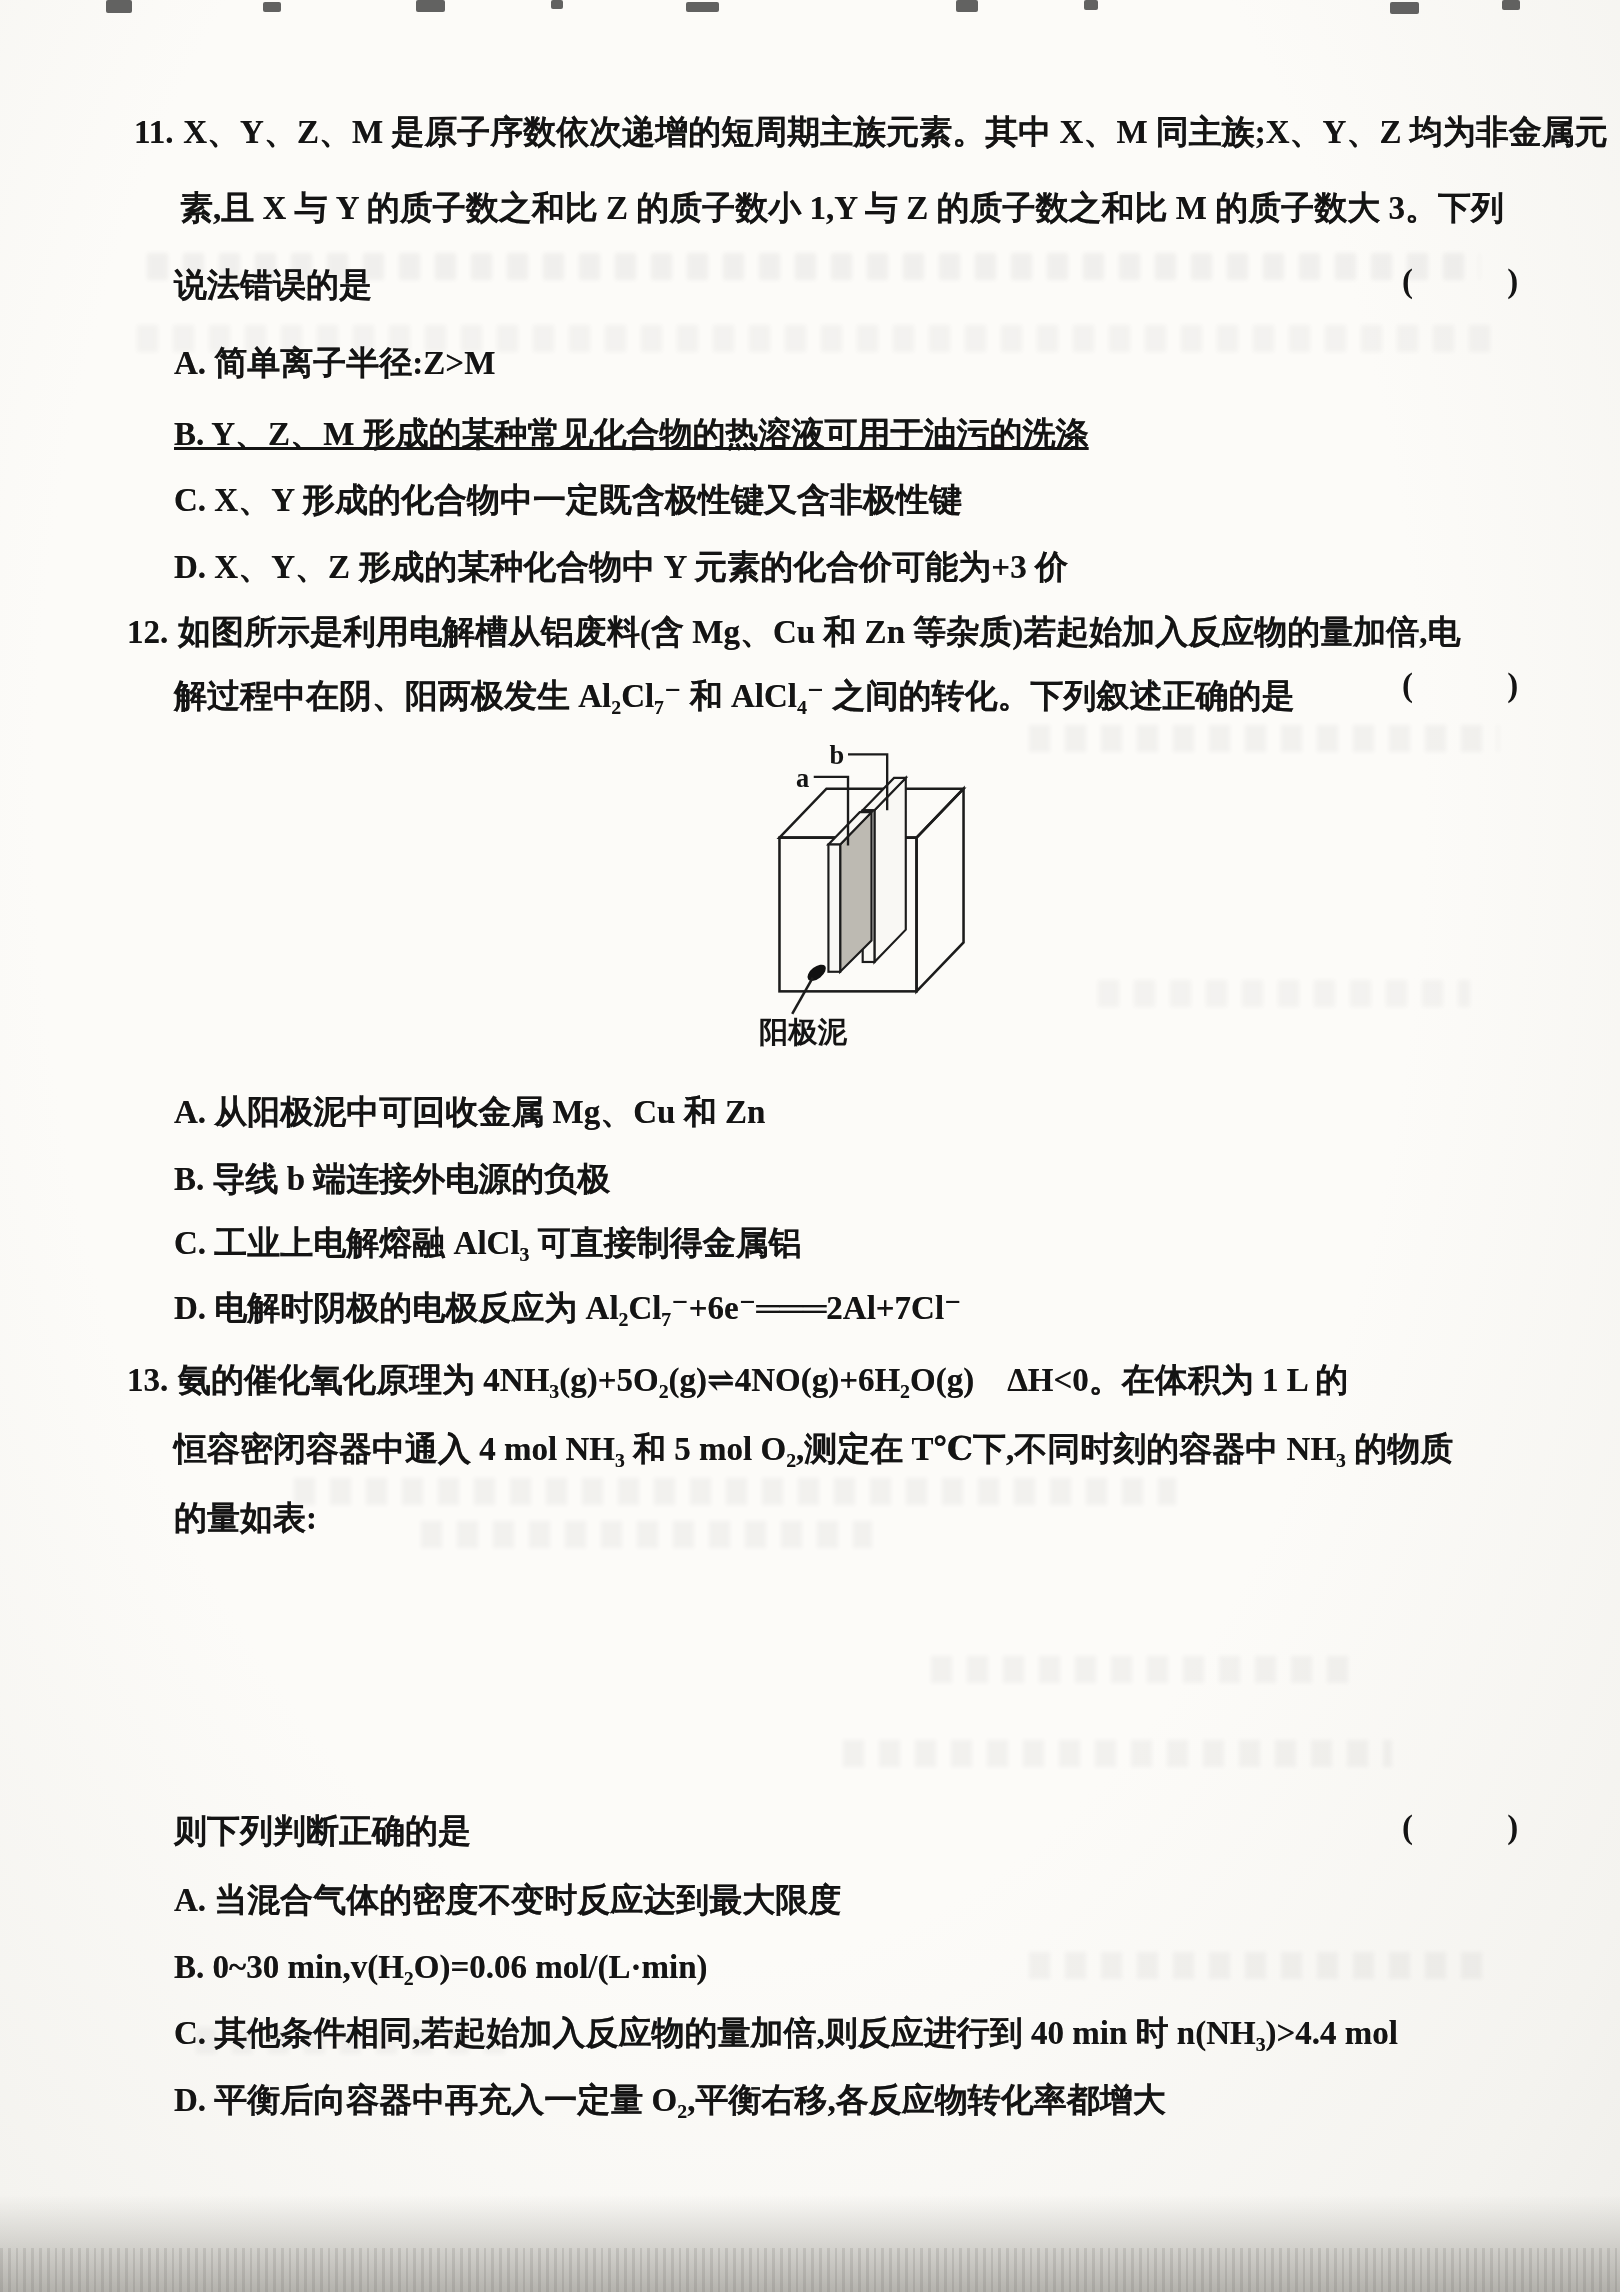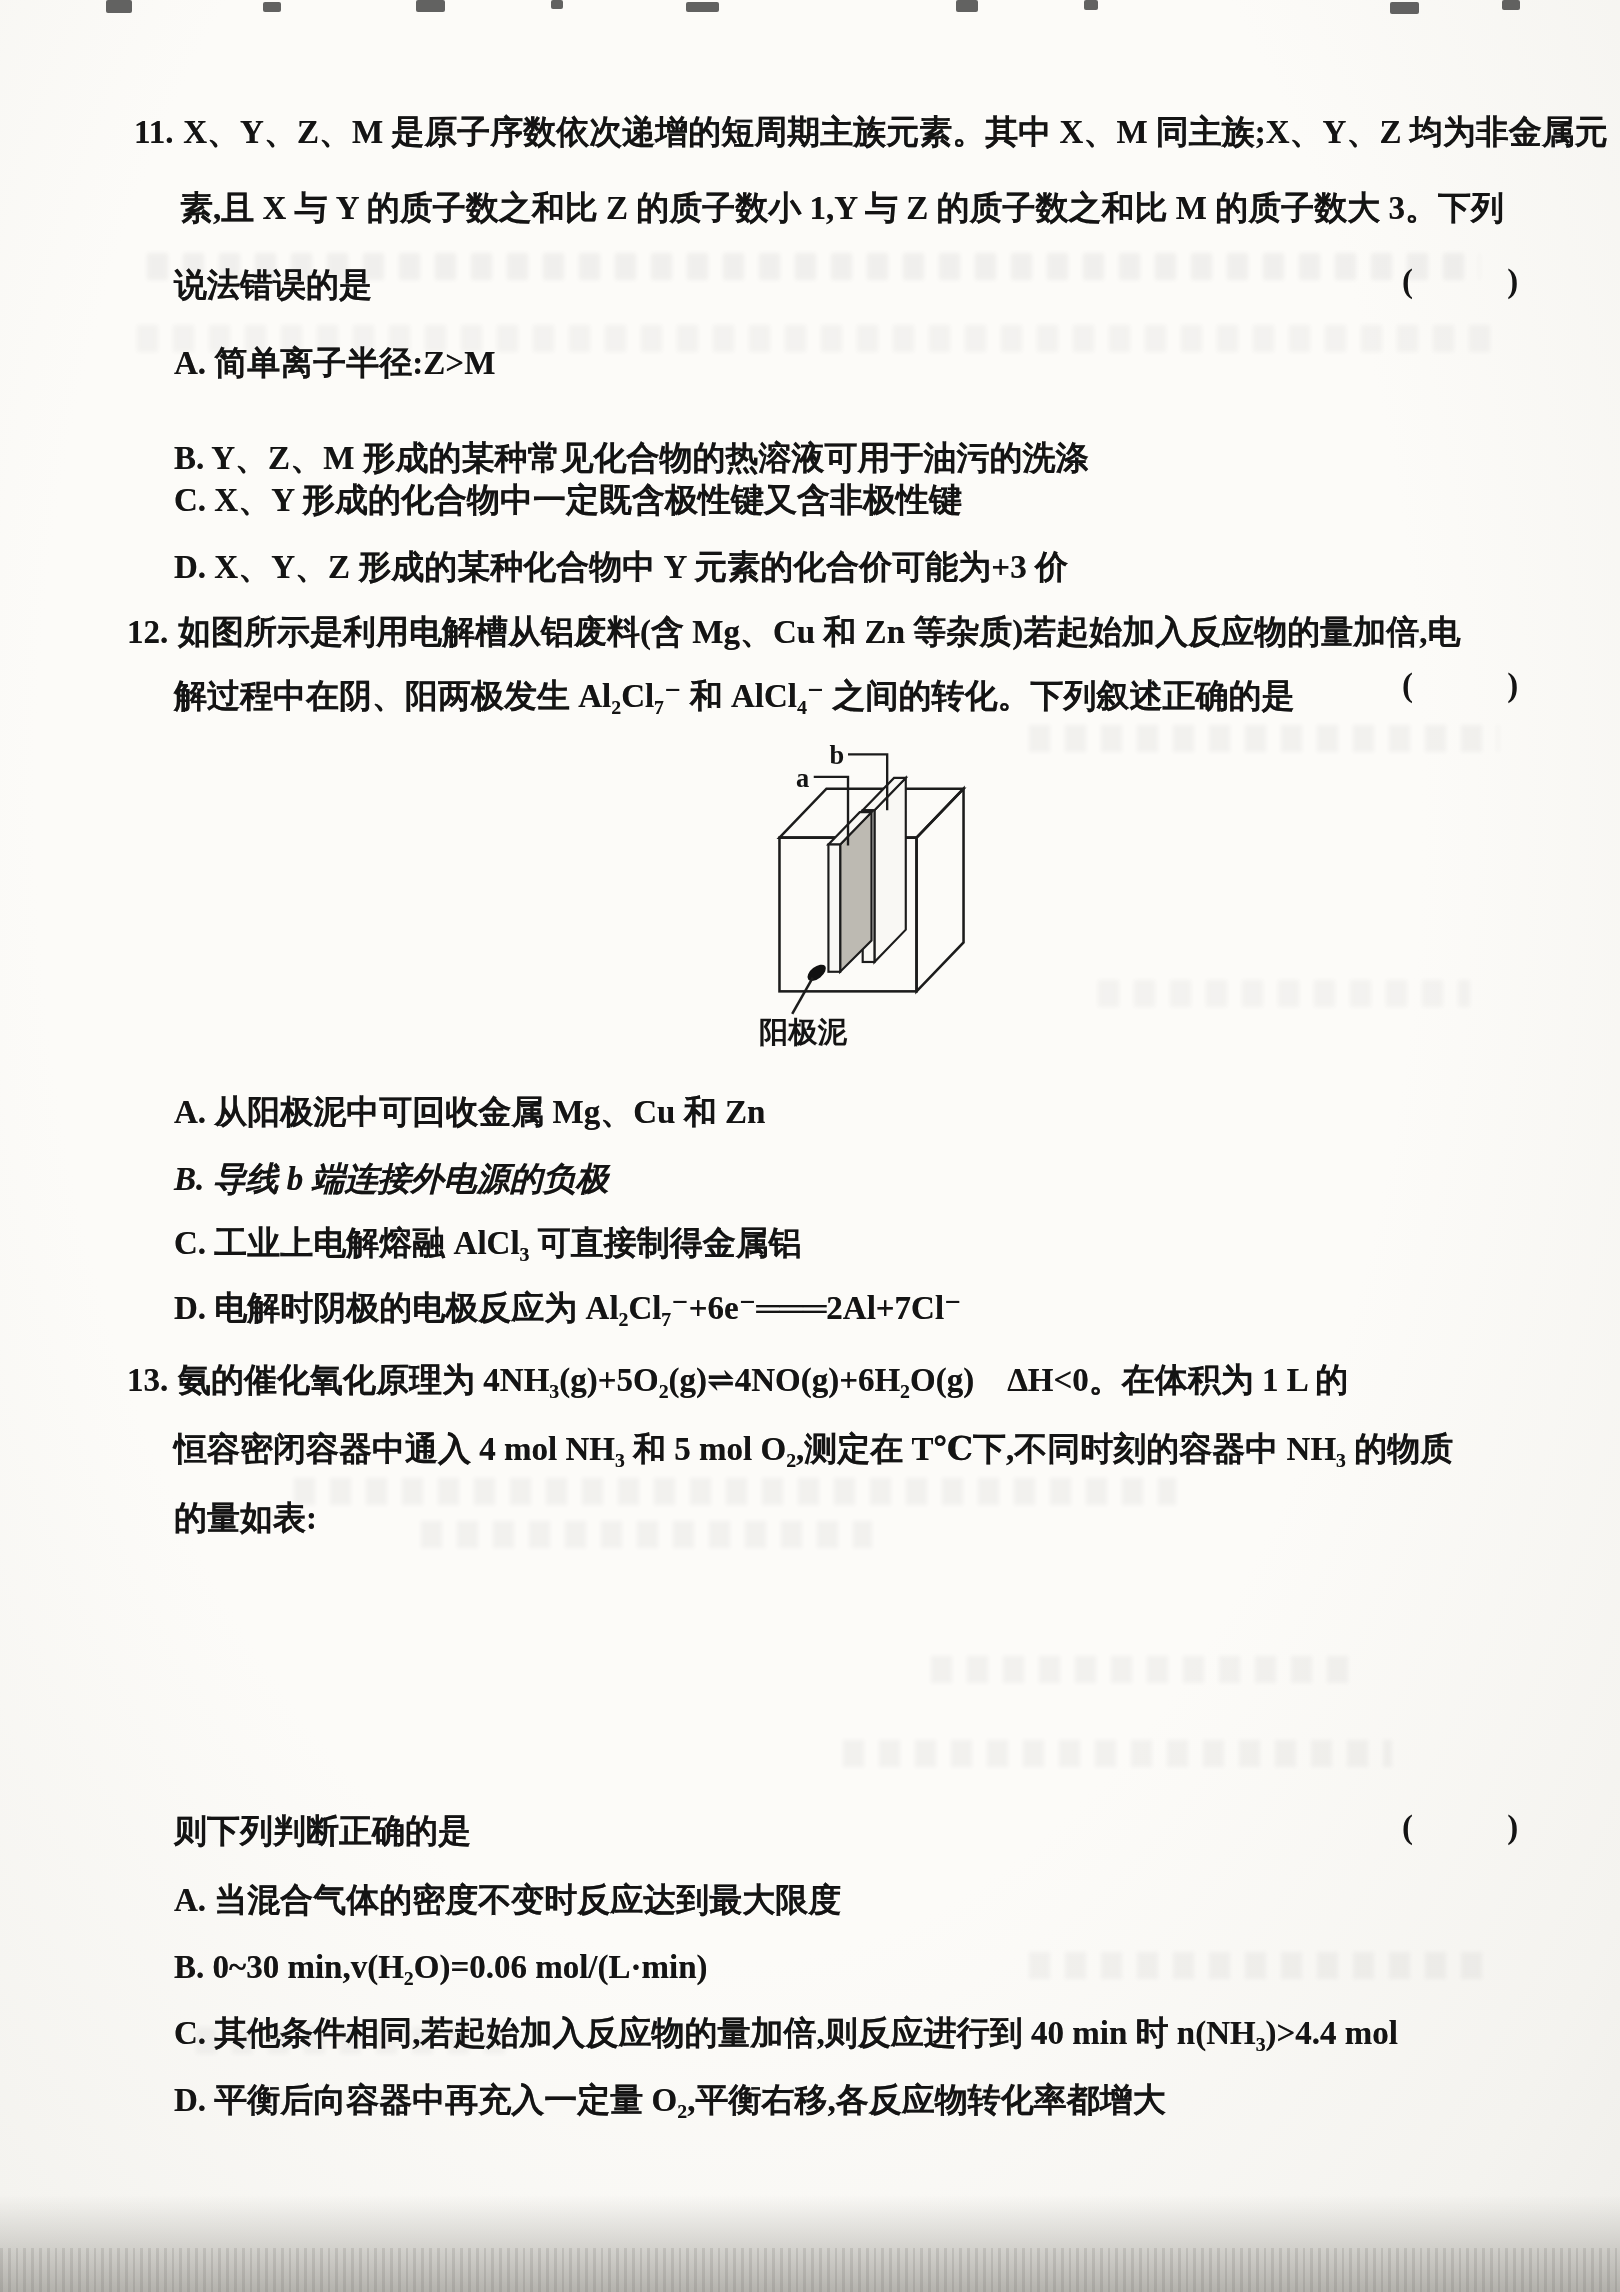--- a/index.html
+++ b/index.html
@@ -94,21 +94,21 @@
     <div class="smudge" style="left:1029px;top:1952px;width:461px;opacity:.09;"></div>
     <div class="smudge" style="left:196px;top:2027px;width:323px;opacity:.08;"></div>
   </div>
 
   <div>
     <div class="pline" style="left:134px;top:110px;"><span class="qnum">11.</span><span>X、Y、Z、M 是原子序数依次递增的短周期主族元素。其中 X、M 同主族;X、Y、Z 均为非金属元</span></div>
     <div class="pline" style="left:180px;top:186px;">素,且 X 与 Y 的质子数之和比 Z 的质子数小 1,Y 与 Z 的质子数之和比 M 的质子数大 3。下列</div>
     <div class="pline" style="left:174px;top:263px;">说法错误的是</div>
     <div class="brackets" style="left:1402px;top:263px;">(         )</div>
     <div class="pline" style="left:174px;top:341px;">A. 简单离子半径:Z&gt;M</div>
-    <div class="pline" style="left:174px;top:436px;">B. Y、Z、M 形成的某种常见化合物的热溶液可用于油污的洗涤</div>
+    <div class="pline" style="left:174px;top:412px;text-decoration:underline;">B. Y、Z、M 形成的某种常见化合物的热溶液可用于油污的洗涤</div>
     <div class="pline" style="left:174px;top:478px;">C. X、Y 形成的化合物中一定既含极性键又含非极性键</div>
     <div class="pline" style="left:174px;top:545px;">D. X、Y、Z 形成的某种化合物中 Y 元素的化合价可能为+3 价</div>
   </div>
 
   <div>
     <div class="pline" style="left:127px;top:610px;"><span class="qnum">12.</span><span>如图所示是利用电解槽从铝废料(含 Mg、Cu 和 Zn 等杂质)若起始加入反应物的量加倍,电</span></div>
     <div class="pline" style="left:174px;top:674px;">解过程中在阴、阳两极发生 Al₂Cl₇⁻ 和 AlCl₄⁻ 之间的转化。下列叙述正确的是</div>
     <div class="brackets" style="left:1402px;top:667px;">(         )</div>
 
     <svg style="position:absolute;left:755px;top:727px;" width="421" height="328" viewBox="0 0 430 335">
@@ -135,21 +135,21 @@
       <polyline points="60,51 95,51 95,121" fill="none" stroke="#1c1c1c" stroke-width="2.4"></polyline>
       <text x="76" y="38" font-size="27" font-weight="600" fill="#141414">b</text>
       <text x="42" y="61" font-size="27" font-weight="600" fill="#141414">a</text>
 
       <ellipse cx="63" cy="251" rx="11" ry="6" transform="rotate(-38 63 251)" fill="#111"></ellipse>
       <line x1="38" y1="293" x2="59" y2="256" stroke="#1c1c1c" stroke-width="2.6"></line>
       <text x="4" y="322" font-size="30" font-weight="600" fill="#141414">阳极泥</text>
     </svg>
 
     <div class="pline" style="left:174px;top:1090px;">A. 从阳极泥中可回收金属 Mg、Cu 和 Zn</div>
-    <div class="pline" style="left:174px;top:1157px;font-style:italic;">B. 导线 b 端连接外电源的负极</div>
+    <div class="pline" style="left:174px;top:1157px;">B. 导线 b 端连接外电源的负极</div>
     <div class="pline" style="left:174px;top:1221px;">C. 工业上电解熔融 AlCl₃ 可直接制得金属铝</div>
     <div class="pline" style="left:174px;top:1286px;">D. 电解时阴极的电极反应为 Al₂Cl₇⁻+6e⁻═══2Al+7Cl⁻</div>
   </div>
 
   <div>
     <div class="pline" style="left:127px;top:1358px;"><span class="qnum">13.</span><span>氨的催化氧化原理为 4NH₃(g)+5O₂(g)⇌4NO(g)+6H₂O(g)    ΔH&lt;0。在体积为 1 L 的</span></div>
     <div class="pline" style="left:174px;top:1427px;">恒容密闭容器中通入 4 mol NH₃ 和 5 mol O₂,测定在 T℃下,不同时刻的容器中 NH₃ 的物质</div>
     <div class="pline" style="left:174px;top:1496px;">的量如表:</div>
 
     <table class="datatable">

